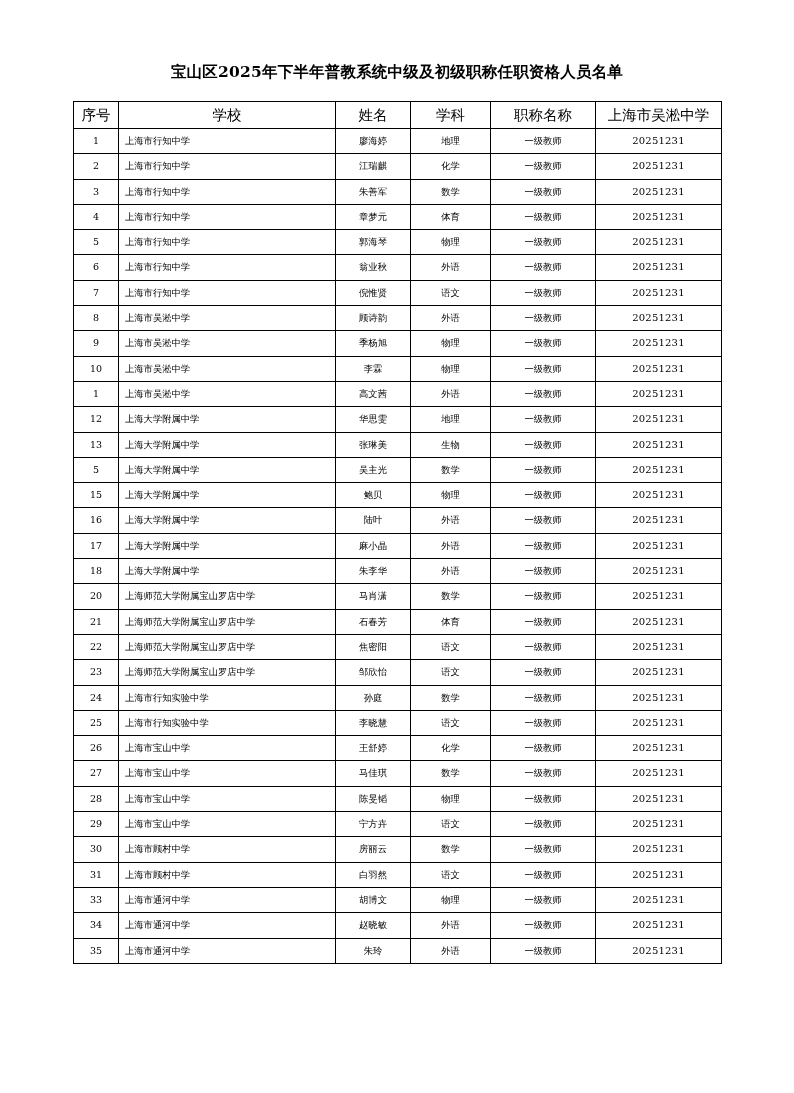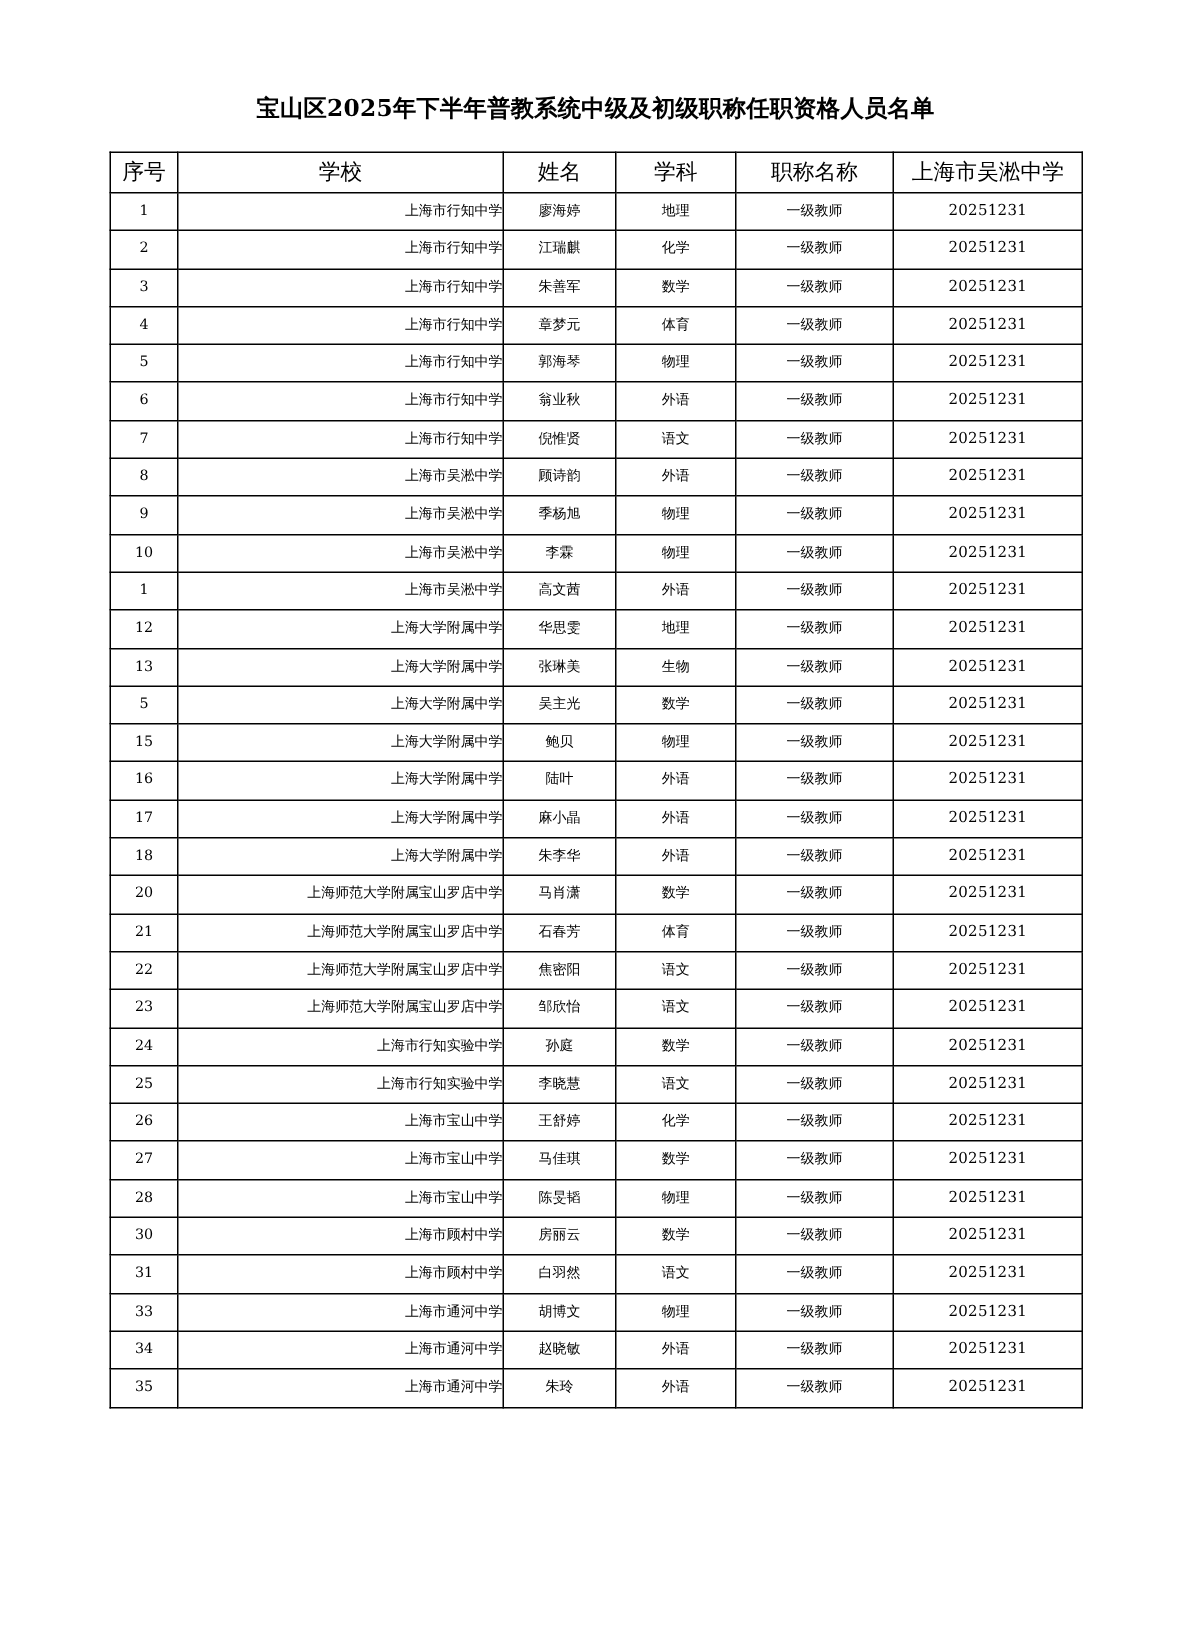--- a/index.html
+++ b/index.html
@@ -69,21 +69,21 @@
     text-align: center;
     line-height: 26px;
   }
   table.roster tbody td {
     height: 24.3px;
     font-size: 9.3px;
     text-align: center;
     line-height: 24.3px;
   }
   table.roster tbody td.school {
-    text-align: right;
+    text-align: left;
     padding-left: 6px;
   }
   table.roster tbody td.idx {
     font-family: "DejaVu Serif", "Liberation Serif", serif;
     font-size: 9.5px;
   }
   table.roster tbody td.date {
     font-size: 10px;
     letter-spacing: 0.2px;
   }
@@ -326,20 +326,28 @@
           </tr>
           <tr>
             <td class="idx">28</td>
             <td class="school">上海市宝山中学</td>
             <td class="name">陈旻韬</td>
             <td class="subject">物理</td>
             <td class="title">一级教师</td>
             <td class="date">20251231</td>
           </tr>
           <tr>
+            <td class="idx">29</td>
+            <td class="school">上海市宝山中学</td>
+            <td class="name">宁方卉</td>
+            <td class="subject">语文</td>
+            <td class="title">一级教师</td>
+            <td class="date">20251231</td>
+          </tr>
+          <tr>
             <td class="idx">30</td>
             <td class="school">上海市顾村中学</td>
             <td class="name">房丽云</td>
             <td class="subject">数学</td>
             <td class="title">一级教师</td>
             <td class="date">20251231</td>
           </tr>
           <tr>
             <td class="idx">31</td>
             <td class="school">上海市顾村中学</td>

